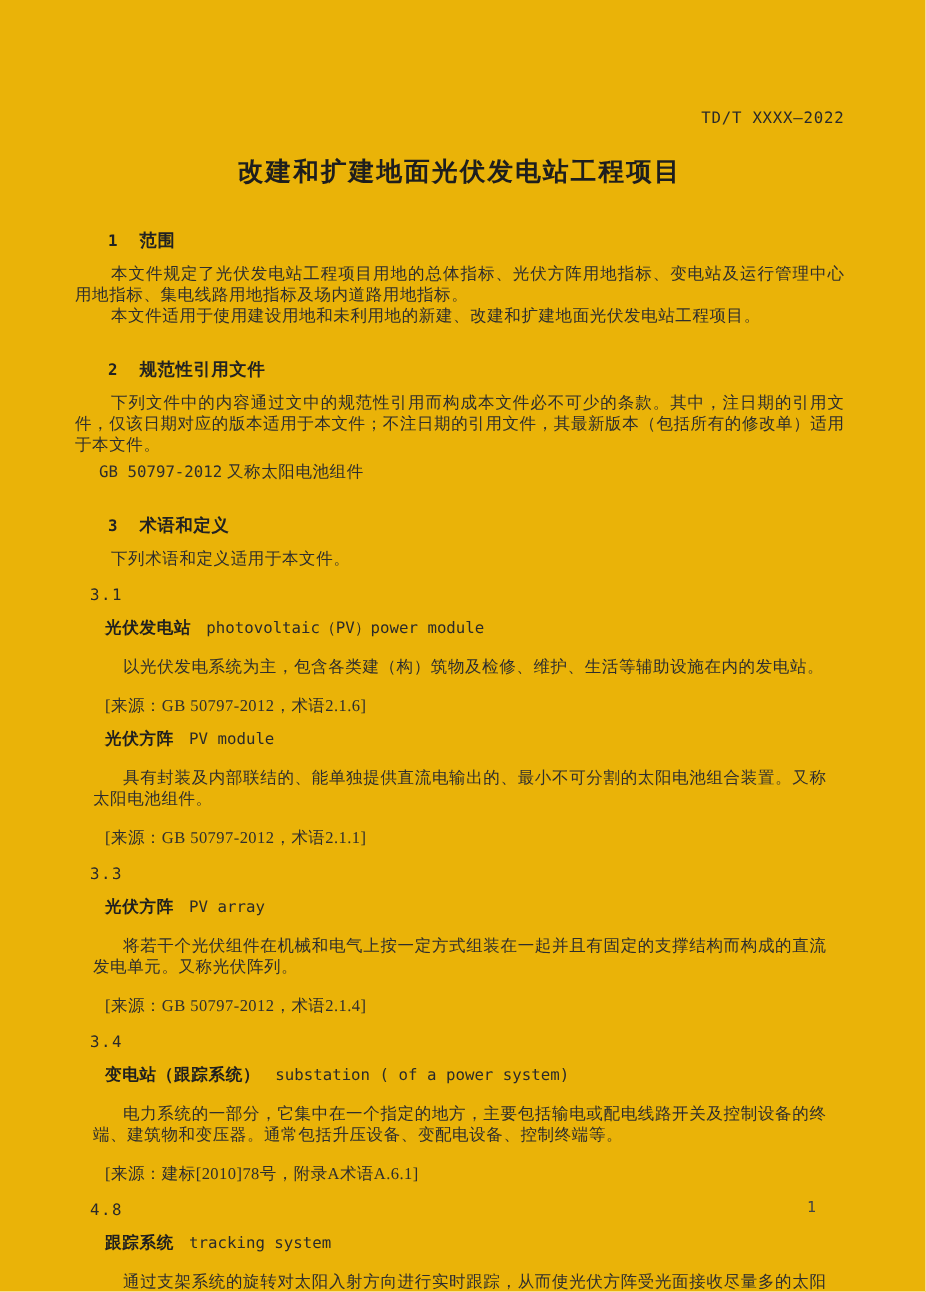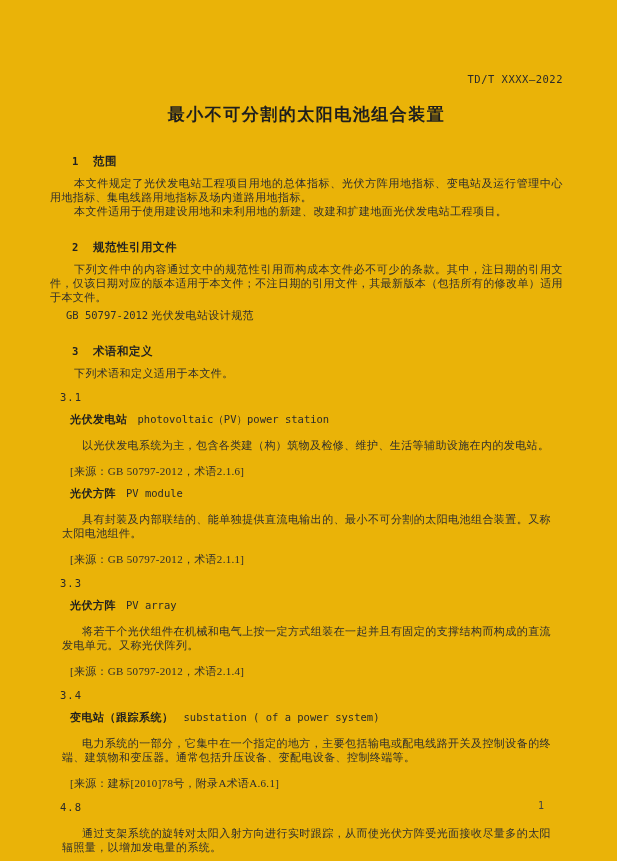--- a/index.html
+++ b/index.html
@@ -71,45 +71,45 @@
     font-size:10px;color:#444;
   }
 </style>
 </head>
 <body>
 
 <div class="page">
 
   <div class="docref">TD/T XXXX—2022</div>
 
-  <div class="doc-title">最小不可分割的太阳电池组合装置</div>
+  <div class="doc-title">改建和扩建地面光伏发电站工程项目</div>
 
   <div class="sec-h first">
     <span class="sec-no">1</span><span class="sec-label">范围</span>
   </div>
   <p class="para lead">本文件规定了光伏发电站工程项目用地的总体指标、光伏方阵用地指标、变电站及运行管理中心用地指标、集电线路用地指标及场内道路用地指标。</p>
   <p class="para">本文件适用于使用建设用地和未利用地的新建、改建和扩建地面光伏发电站工程项目。</p>
 
   <div class="sec-h">
     <span class="sec-no">2</span><span class="sec-label">规范性引用文件</span>
   </div>
   <p class="para lead">下列文件中的内容通过文中的规范性引用而构成本文件必不可少的条款。其中，注日期的引用文件，仅该日期对应的版本适用于本文件；不注日期的引用文件，其最新版本（包括所有的修改单）适用于本文件。</p>
   <div class="refline">
     <span class="ref-code">GB 50797-2012</span>
-    <span>光伏发电站设计规范</span>
+    <span>又称太阳电池组件</span>
   </div>
 
   <div class="sec-h">
     <span class="sec-no">3</span><span class="sec-label">术语和定义</span>
   </div>
   <p class="para lead">下列术语和定义适用于本文件。</p>
 
   <div class="clause">3.1</div>
   <div class="term-head">
-    <span class="term-zh">光伏发电站</span><span class="term-en">photovoltaic（PV）power station</span>
+    <span class="term-zh">光伏发电站</span><span class="term-en">photovoltaic（PV）power module</span>
   </div>
   <p class="term-def">以光伏发电系统为主，包含各类建（构）筑物及检修、维护、生活等辅助设施在内的发电站。</p>
   <div class="term-src">[来源：GB 50797-2012，术语2.1.6]</div>
 
   <div class="term-head">
     <span class="term-zh">光伏方阵</span><span class="term-en">PV module</span>
   </div>
   <p class="term-def">具有封装及内部联结的、能单独提供直流电输出的、最小不可分割的太阳电池组合装置。又称太阳电池组件。</p>
   <div class="term-src">[来源：GB 50797-2012，术语2.1.1]</div>
 
@@ -121,20 +121,23 @@
   <div class="term-src">[来源：GB 50797-2012，术语2.1.4]</div>
 
   <div class="clause">3.4</div>
   <div class="term-head">
     <span class="term-zh">变电站（跟踪系统）</span><span class="term-en">substation ( of a power system)</span>
   </div>
   <p class="term-def">电力系统的一部分，它集中在一个指定的地方，主要包括输电或配电线路开关及控制设备的终端、建筑物和变压器。通常包括升压设备、变配电设备、控制终端等。</p>
   <div class="term-src">[来源：建标[2010]78号，附录A术语A.6.1]</div>
 
   <div class="clause">4.8</div>
+  <div class="term-head">
+    <span class="term-zh">跟踪系统</span><span class="term-en">tracking system</span>
+  </div>
   <p class="term-def">通过支架系统的旋转对太阳入射方向进行实时跟踪，从而使光伏方阵受光面接收尽量多的太阳辐照量，以增加发电量的系统。</p>
   <div class="term-src">[来源：GB 50797-2012，术语2.1.9]</div>
 
   <div class="clause">3.6</div>
 
   <div class="page-number">1</div>
 
 </div>
 
 </body></html>

